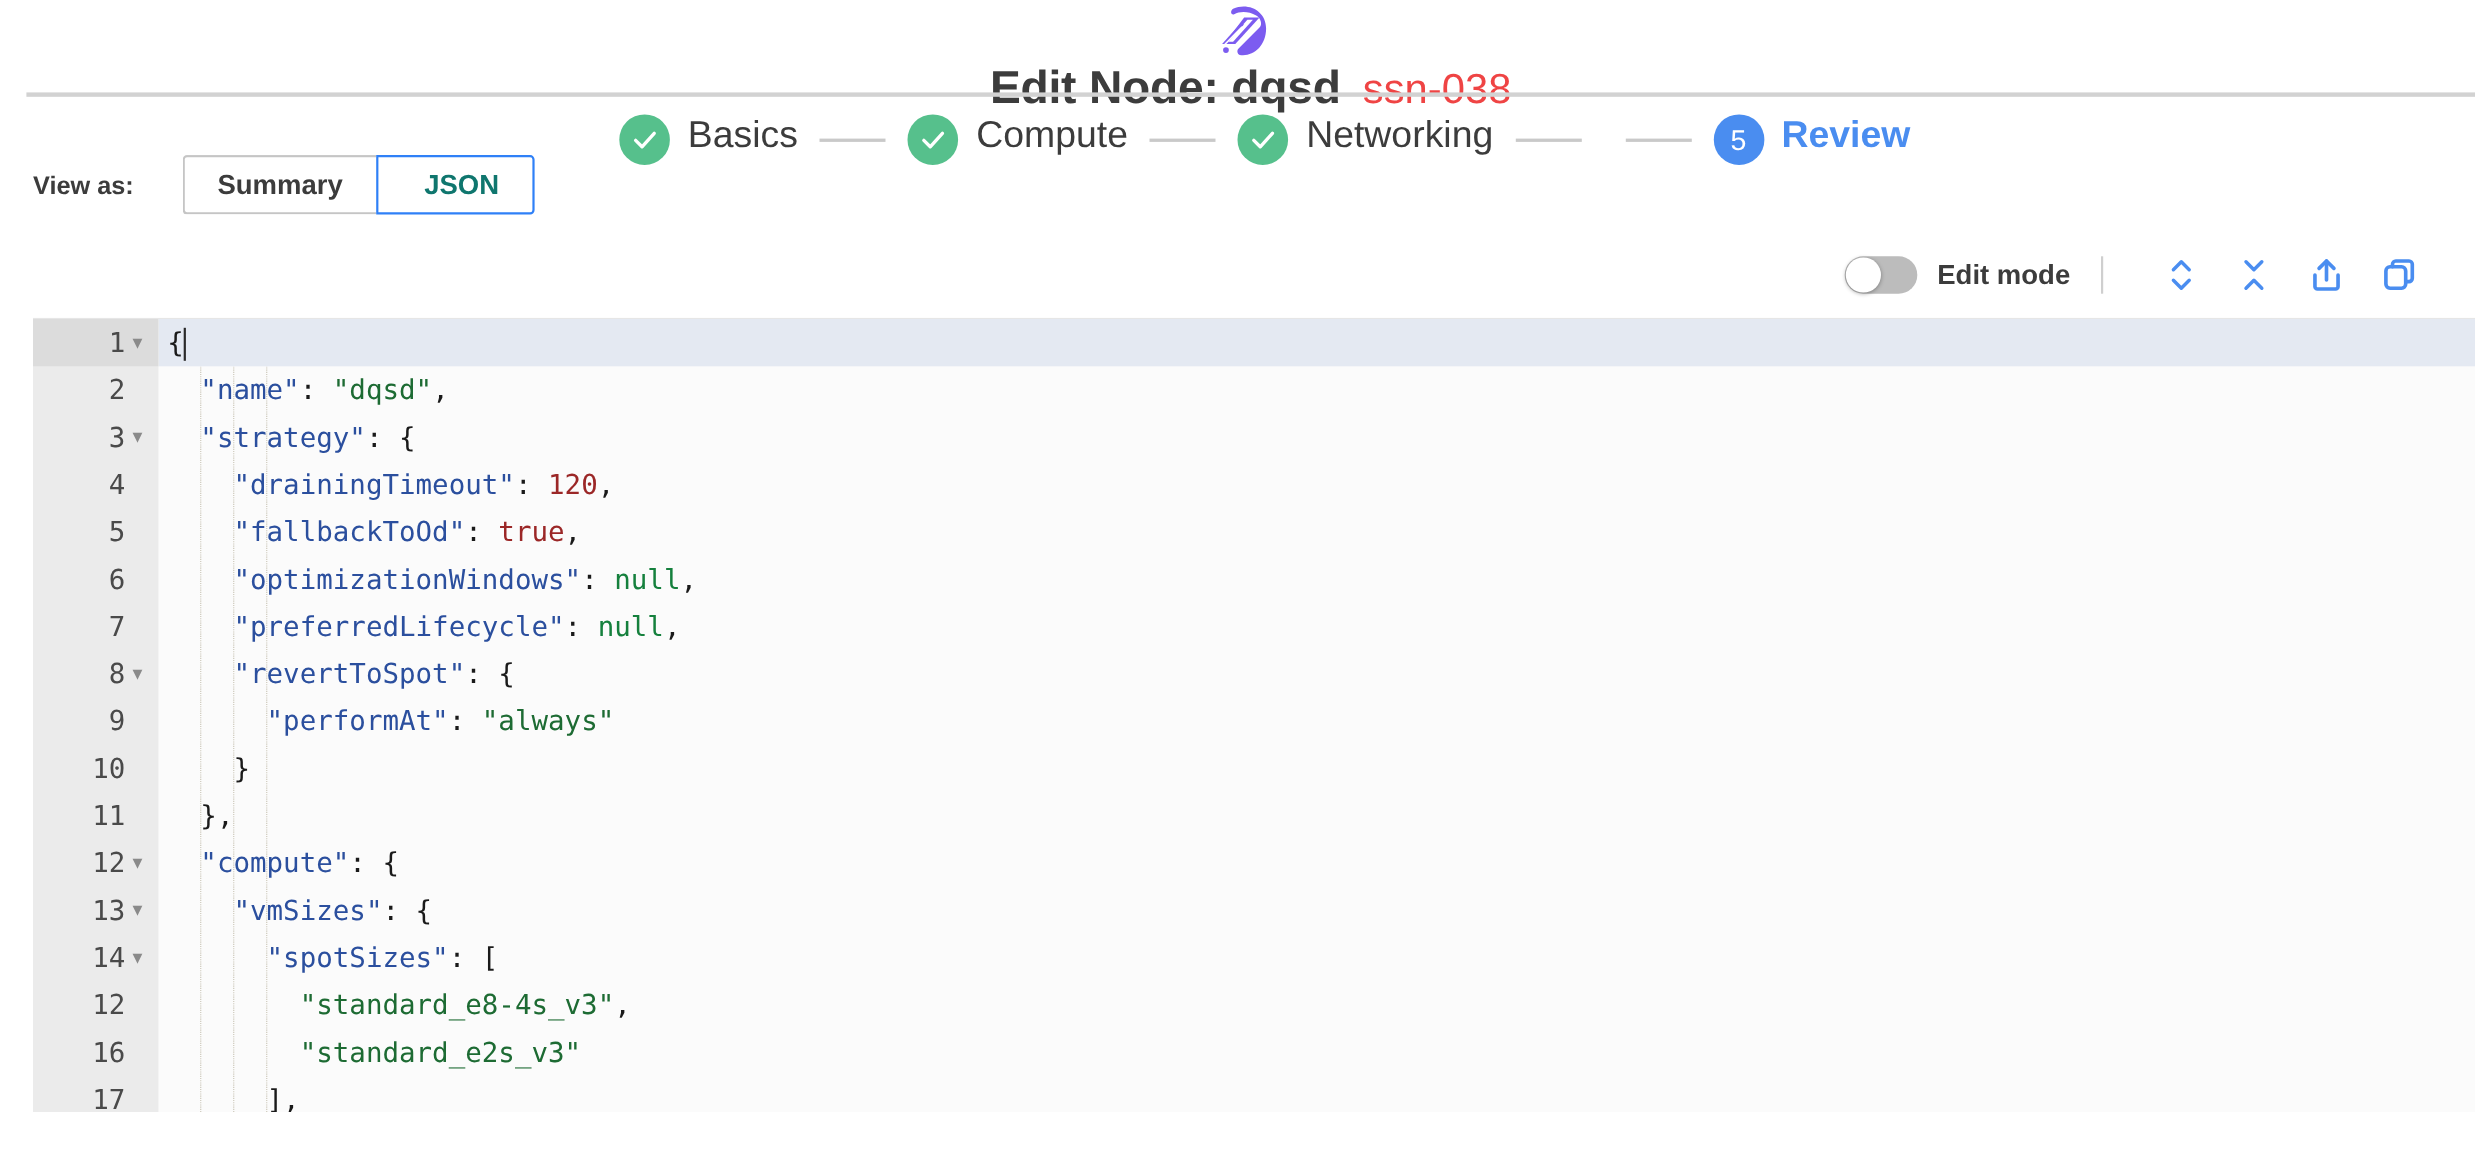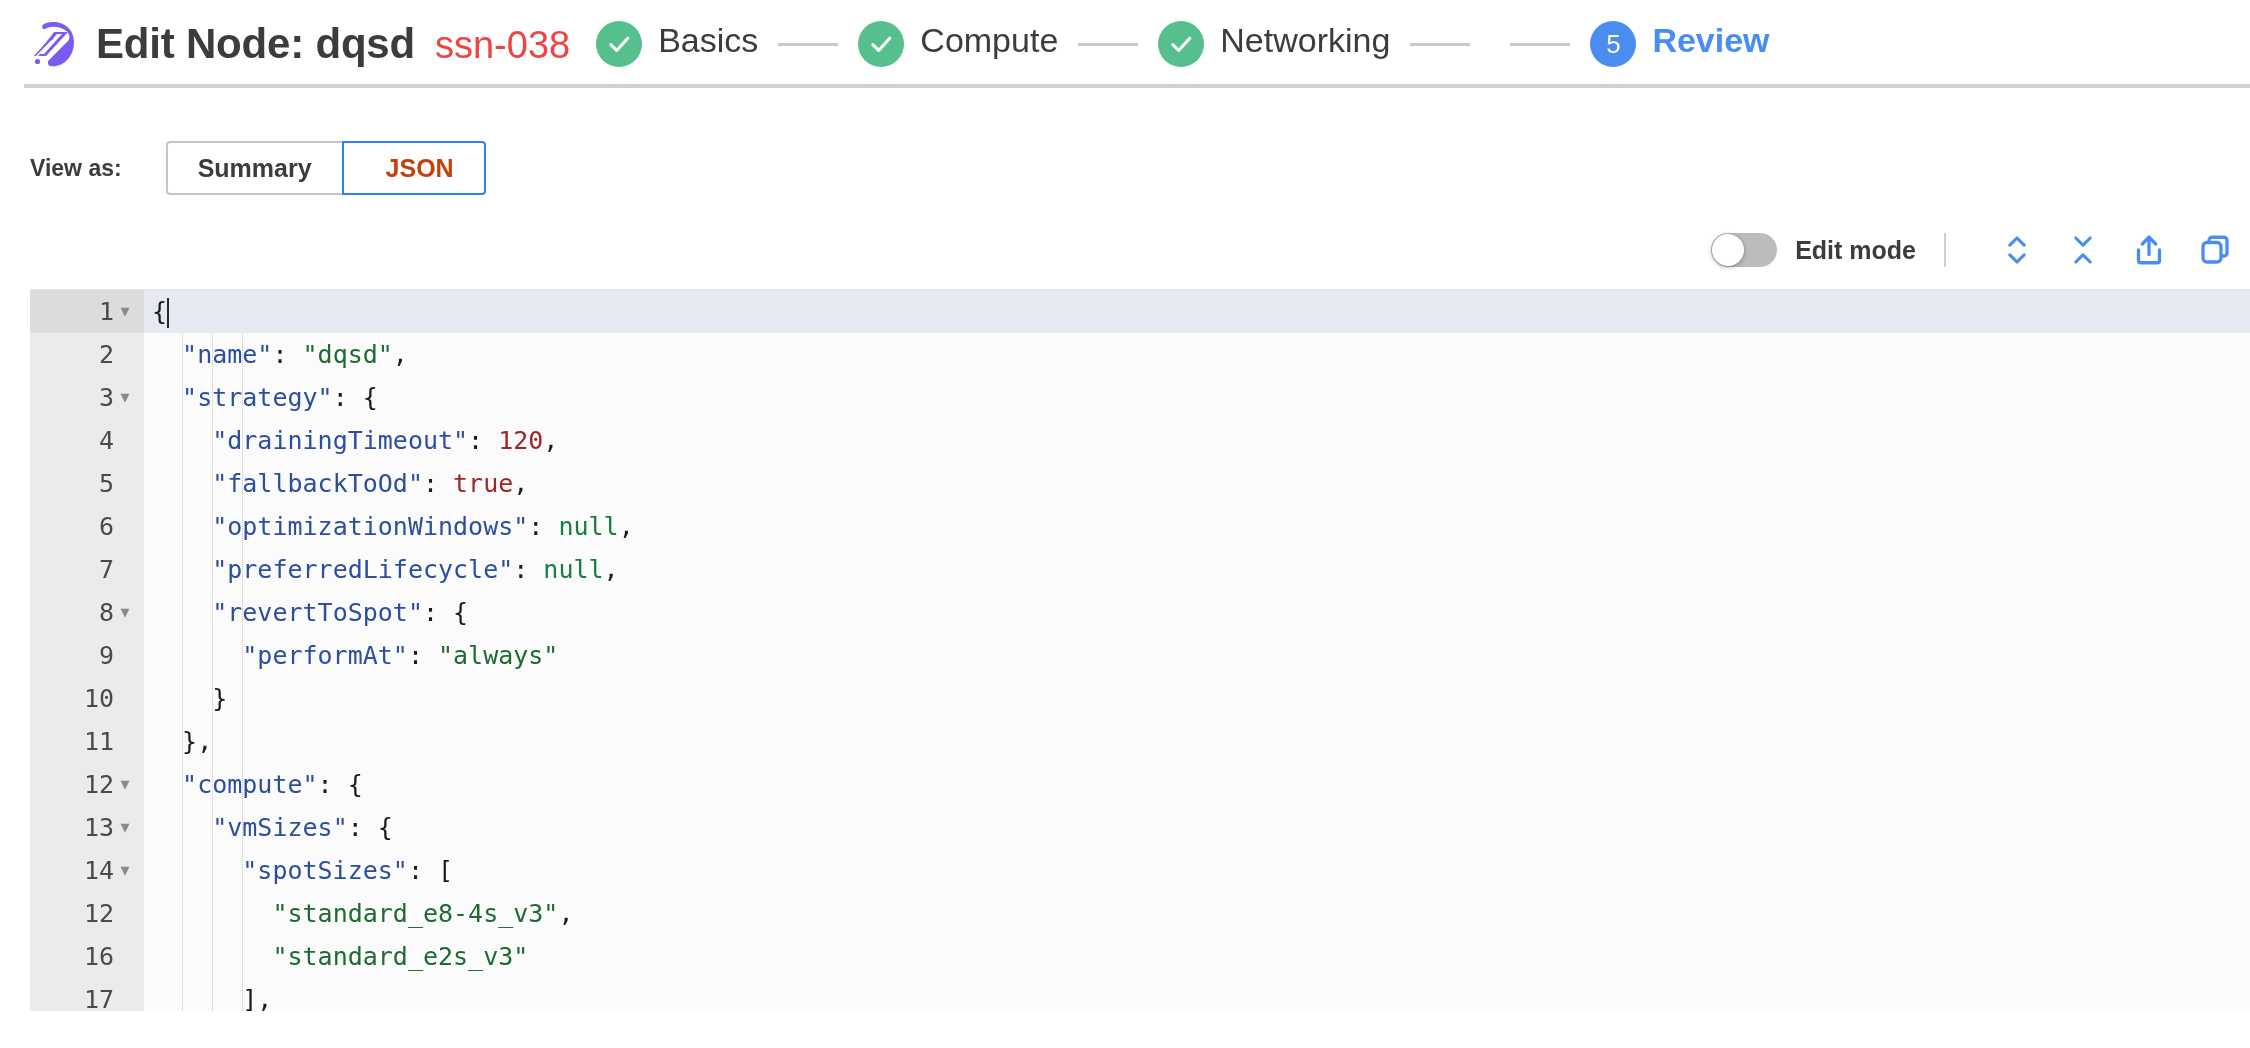--- a/index.html
+++ b/index.html
@@ -10,20 +10,21 @@
     overflow: hidden;
   }
 
   
   .header {
     height: 88px;
     display: flex;
     align-items: center;
     padding: 0 0 0 24px;
     position: relative;
+    flex-direction: column;
   }
   .header::after {
     content: "";
     position: absolute;
     left: 24px; right: 0; bottom: 0;
     height: 4px;
     background: #d2d2d2;
   }
   .logo {
     width: 56px; height: 56px;
@@ -127,31 +128,31 @@
     cursor: pointer;
   }
   .seg-btn.inactive {
     border: 2px solid #c5c5c5;
     border-right: none;
     color: #3c3c3c;
     border-radius: 4px 0 0 4px;
   }
   .seg-btn.selected {
     border: 2px solid #2f80f7;
-    color: #c2410c;
+    color: #0f766e;
     border-radius: 0 4px 4px 0;
     padding-left: 42px;
   }
 
   
   .editor-toolbar {
     display: flex;
     align-items: center;
     justify-content: flex-end;
-    padding: 34px 14px 18px 0;
+    padding: 34px 48px 18px 0;
     gap: 0;
   }
   .toggle {
     width: 66px; height: 34px;
     border-radius: 17px;
     background: #bcbcbc;
     position: relative;
     flex: 0 0 66px;
     cursor: pointer;
   }

